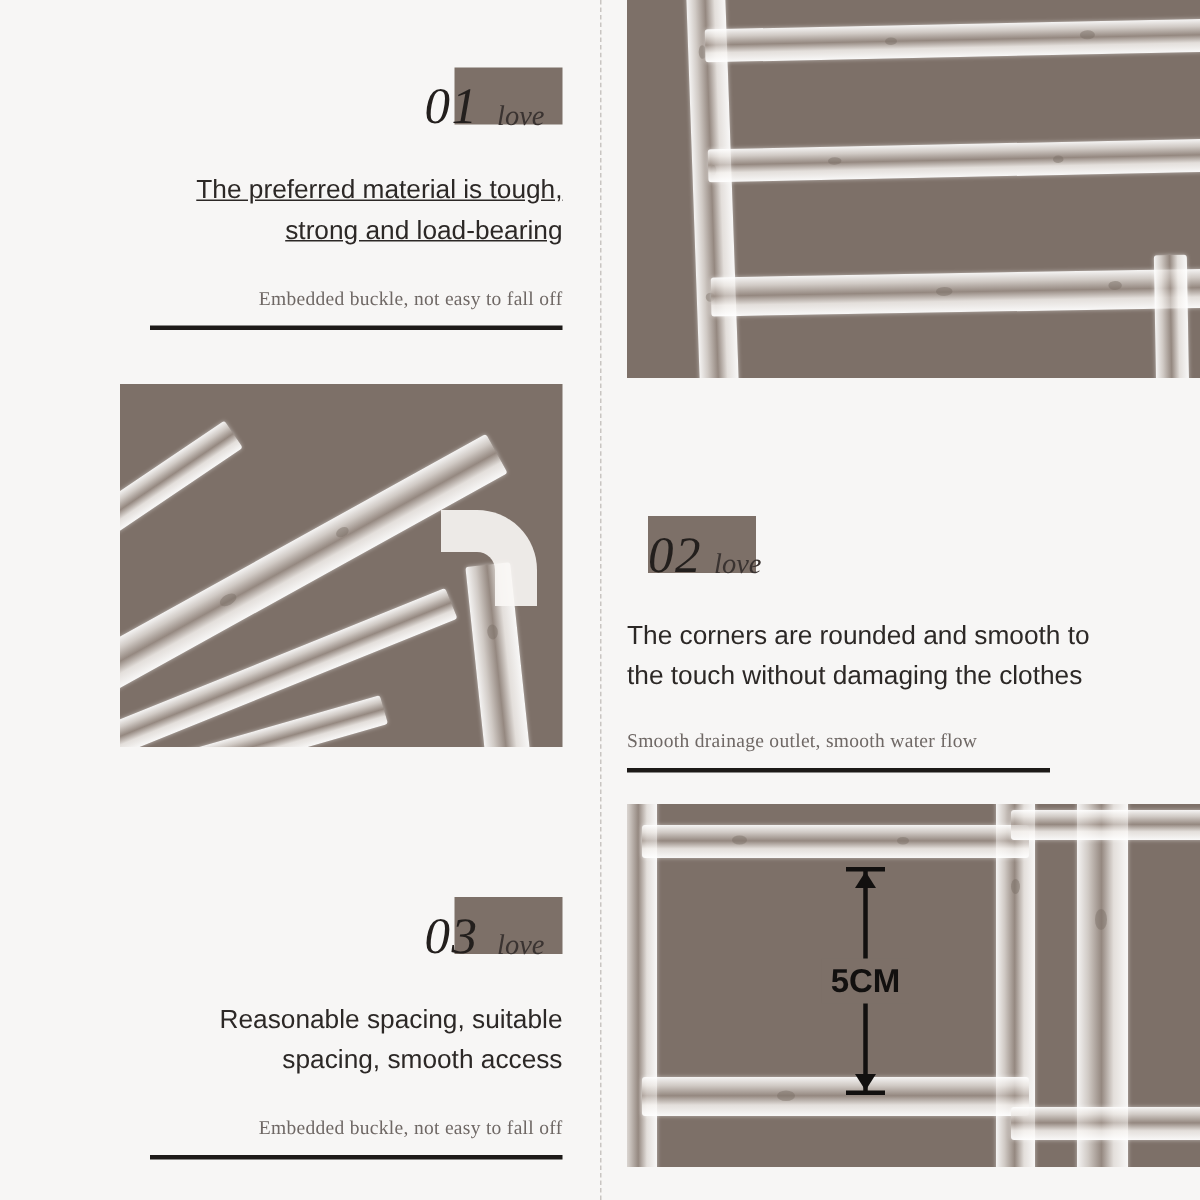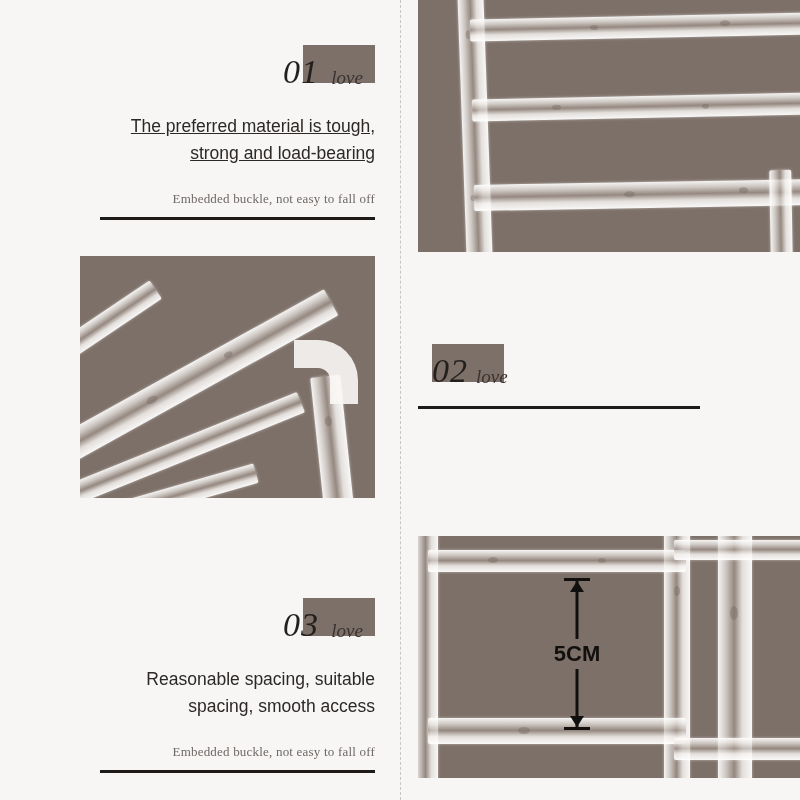--- a/index.html
+++ b/index.html
@@ -220,20 +220,22 @@
       <div class="bar" style="left:-34px; top:56px; width:120px; height:22px; transform: rotate(-34deg);"></div>
     </div>
   </div>
 
   <div class="textblock t-left" style="left:418px; top:300px; width:282px;margin-top:44px;">
     <div class="numtag">
       <div class="swatch" style="left:14px; top:0px; width:72px; height:38px;"></div>
       <div class="num" style="left:14px; top:8px;">02</div>
       <div class="love" style="left:58px; top:22px;">love</div>
     </div>
+    <div class="headline" style="margin-top:14px; width:310px;">The corners are rounded and smooth to the touch without damaging the clothes</div>
+    <div class="subline" style="margin-top:22px;">Smooth drainage outlet, smooth water flow</div>
     <div class="rule" style="margin-top:10px; width:282px;"></div>
   </div>
 
   <div class="photo" style="left:418px; top:536px; width:382px; height:242px;">
     <div class="bars">
 
       <div class="bar v" style="left:-4px; top:-10px; width:24px; height:270px;"></div>
       <div class="bar v" style="left:246px; top:-10px; width:26px; height:270px;">
         <span class="speck" style="left:10px; top:60px; width:6px; height:10px;"></span>
       </div>

